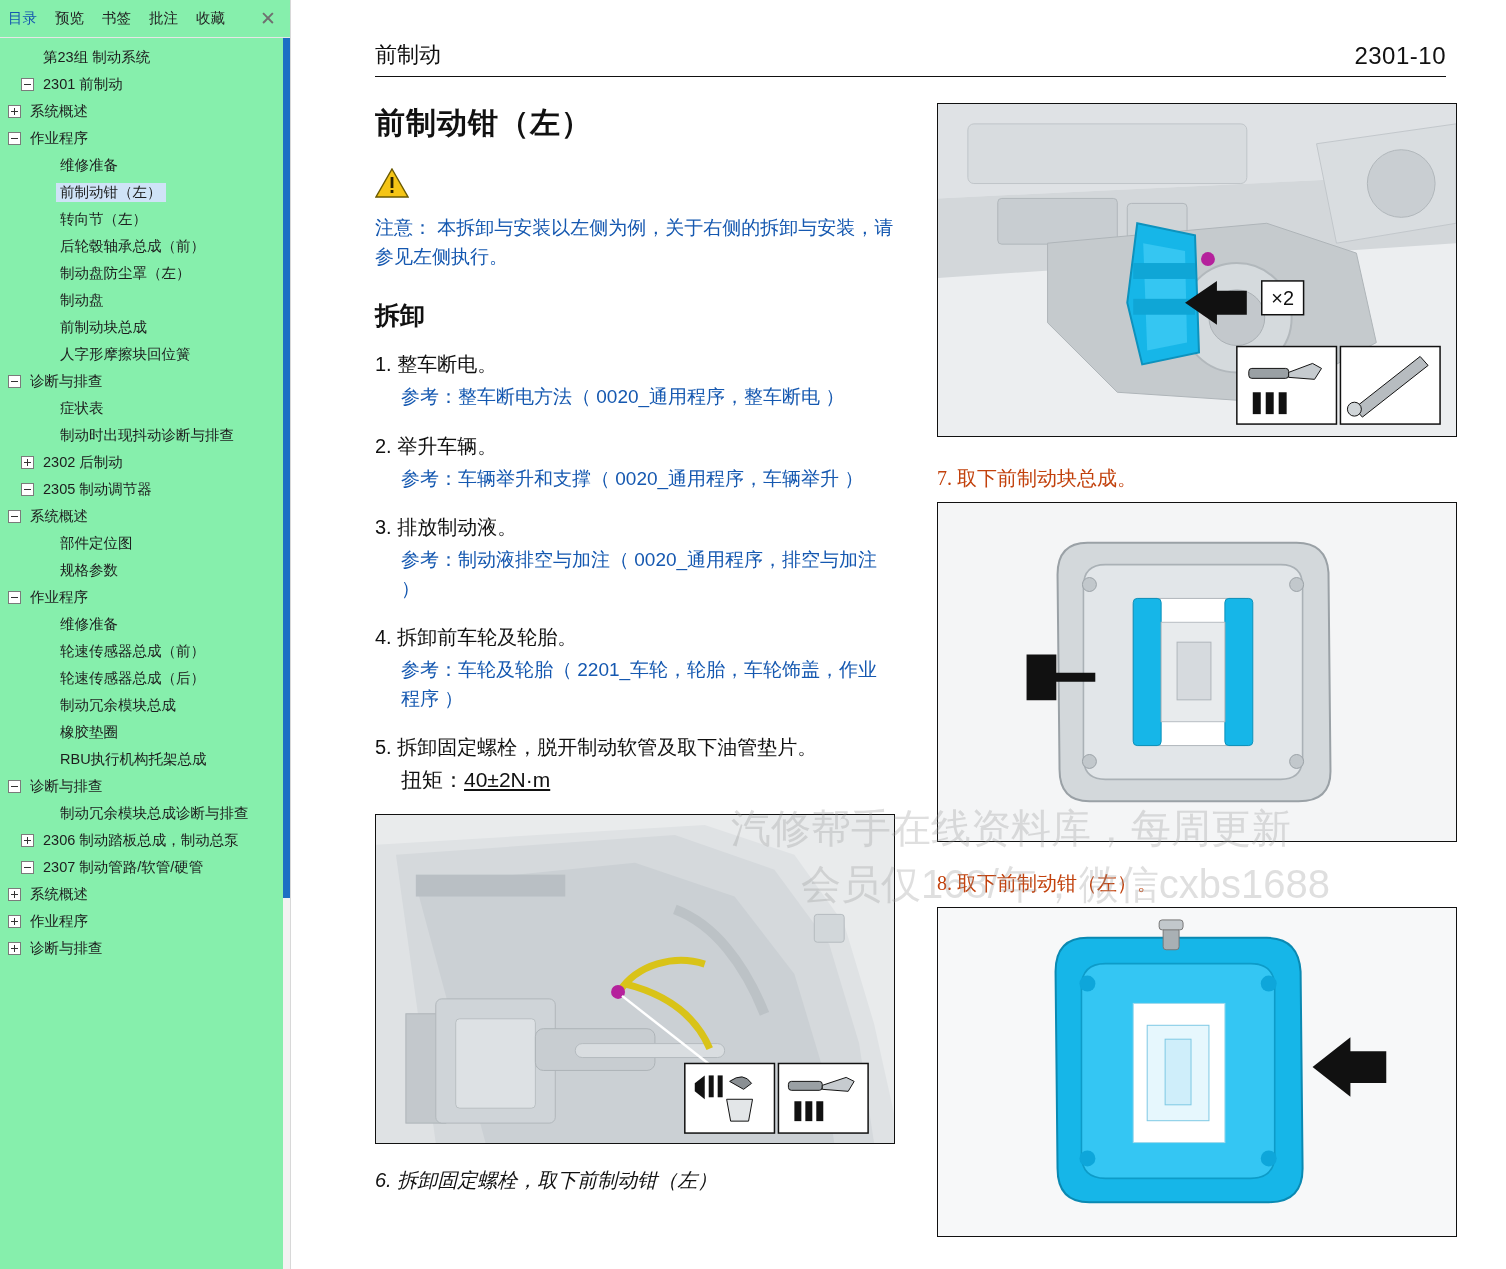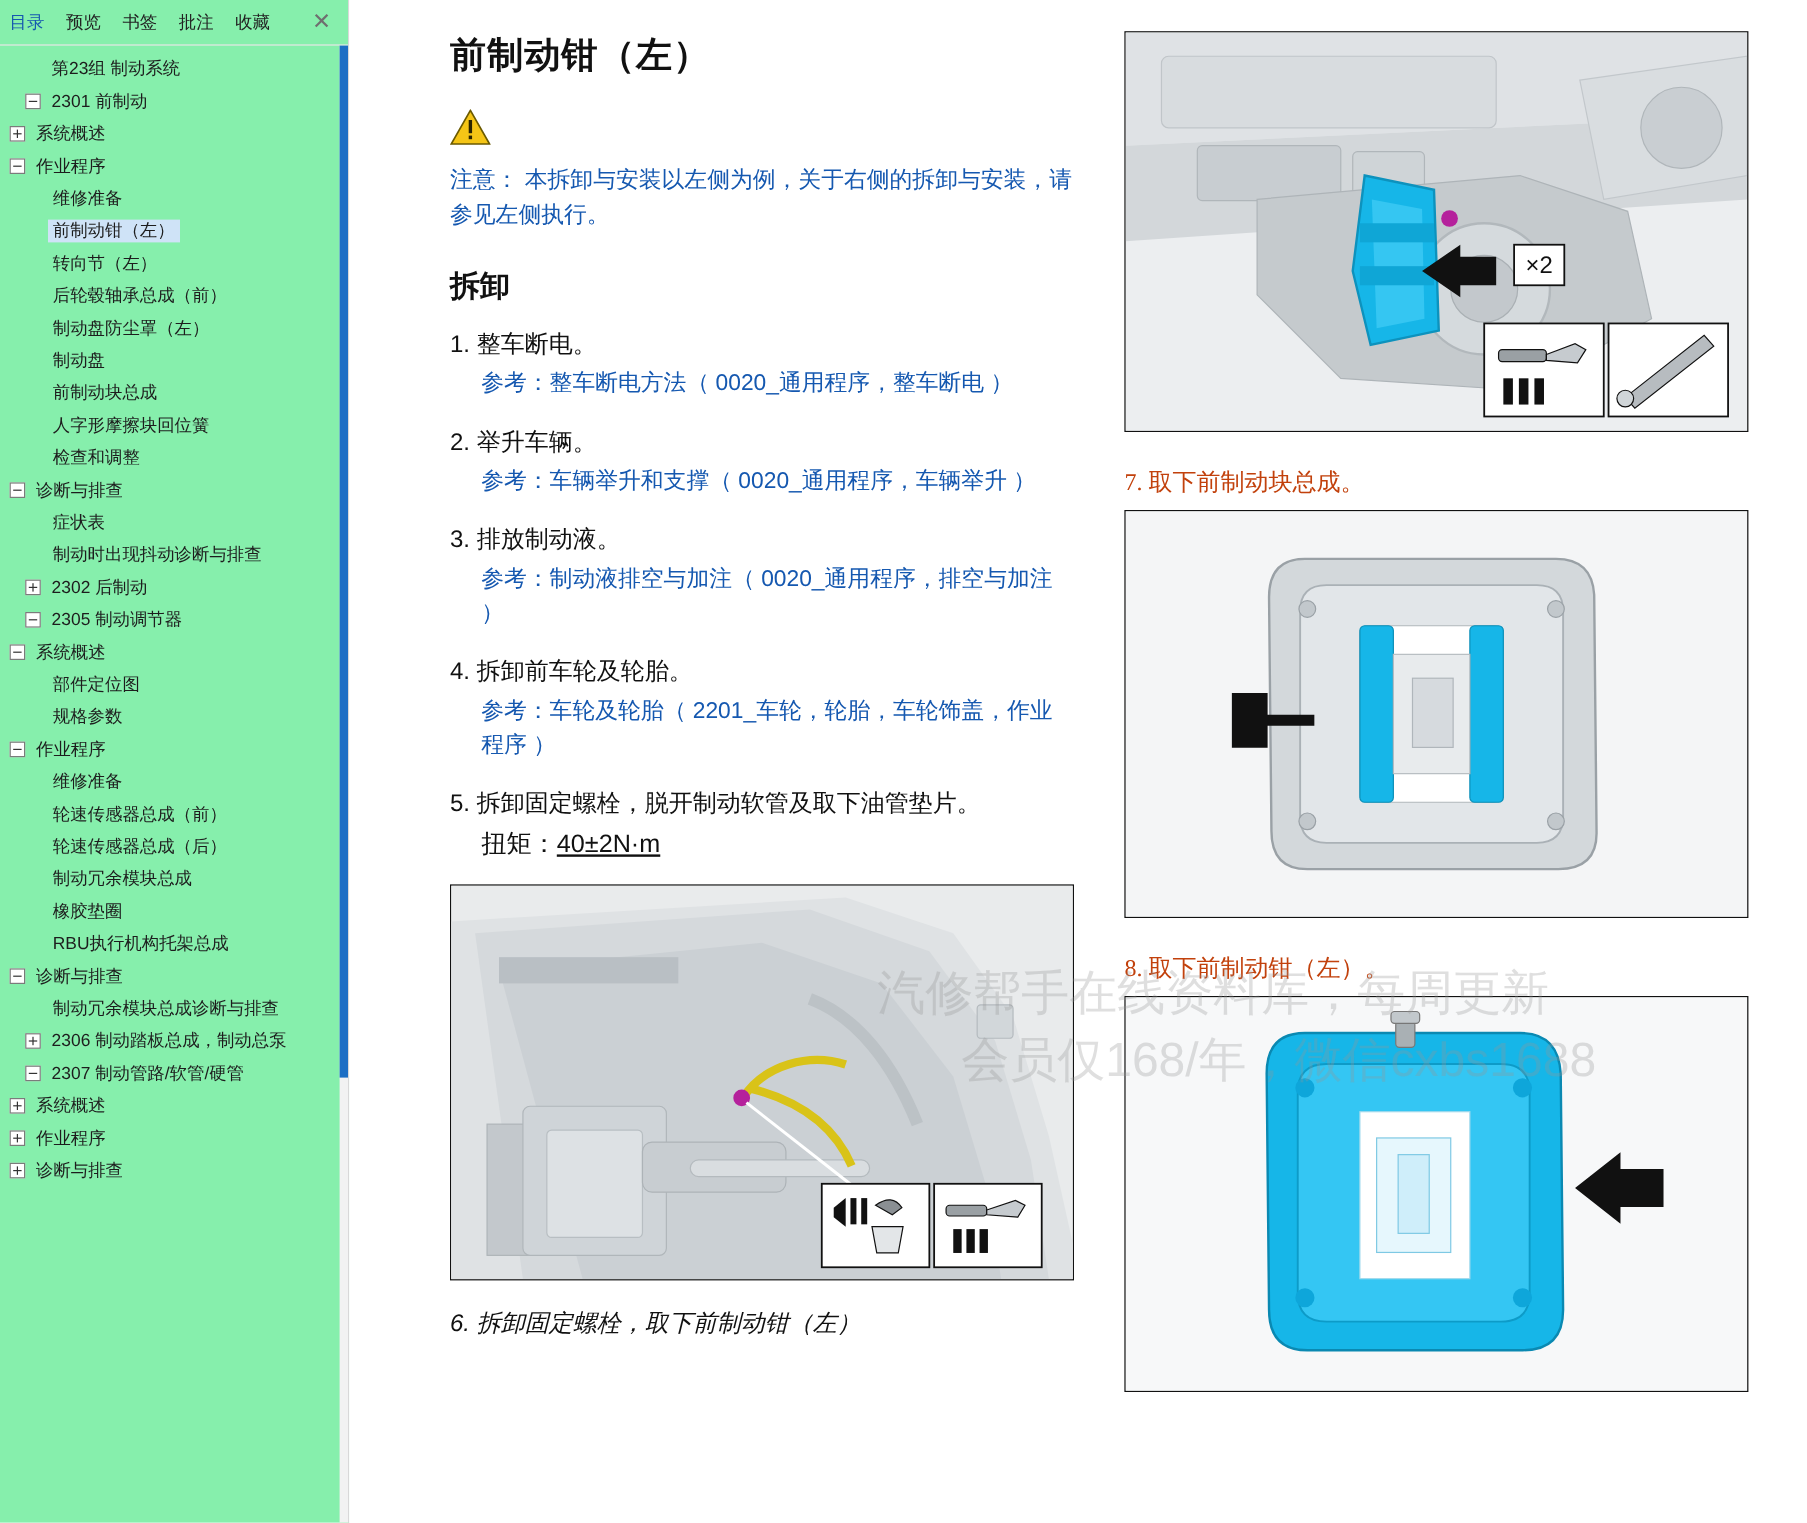--- a/index.html
+++ b/index.html
@@ -84,21 +84,21 @@
   }
   .toggle.none { border: none; background: none; }
   .toggle.none::before { display: none; }
   .node-label { padding: 0 4px; }
   .node.selected .node-label {
     background: #cfe3f7;
   }
   
   .lvl0 { padding-left: 21px; }
   .lvl1 { padding-left: 8px; }
-  .lvl3 { padding-left: 40px; text-align: right; }
+  .lvl3 { padding-left: 56px; text-align: right; }
 
   
   .side-scroll {
     position: absolute;
     top: 38px; right: 0;
     width: 7px; height: 1231px;
     background: #f2f2f2;
   }
   .side-scroll-thumb {
     position: absolute;
@@ -281,23 +281,20 @@
         </div>
       <div class="node lvl3">
           <span class="node-label">制动盘</span>
         </div>
       <div class="node lvl3">
           <span class="node-label">前制动块总成</span>
         </div>
       <div class="node lvl3">
           <span class="node-label">人字形摩擦块回位簧</span>
         </div>
-      <div class="node lvl3">
-          <span class="node-label">检查和调整</span>
-        </div>
       <div class="node lvl1">
           <span class="toggle"></span>
           <span class="node-label">诊断与排查</span>
         </div>
       <div class="node lvl3">
           <span class="node-label">症状表</span>
         </div>
       <div class="node lvl3">
           <span class="node-label">制动时出现抖动诊断与排查</span>
         </div>
@@ -370,20 +367,24 @@
         </div>
     </div>
 
     <div class="side-scroll">
       <div class="side-scroll-thumb"></div>
     </div>
   </div>
 
   <div class="doc">
     <div class="doc-inner">
+      <div class="doc-header">
+        <div class="doc-header-left">前制动</div>
+        <div class="doc-header-right">2301-10</div>
+      </div>
 
       <div class="columns">
 
         <div class="col-left">
           <h1 class="title">前制动钳（左）</h1>
 
           <div class="notice">
             <div class="warn-icon">
               <svg viewBox="0 0 34 30">
                 <polygon points="17,1 33,29 1,29" fill="#f5c516" stroke="#6b5a00" stroke-width="1.4"></polygon>

